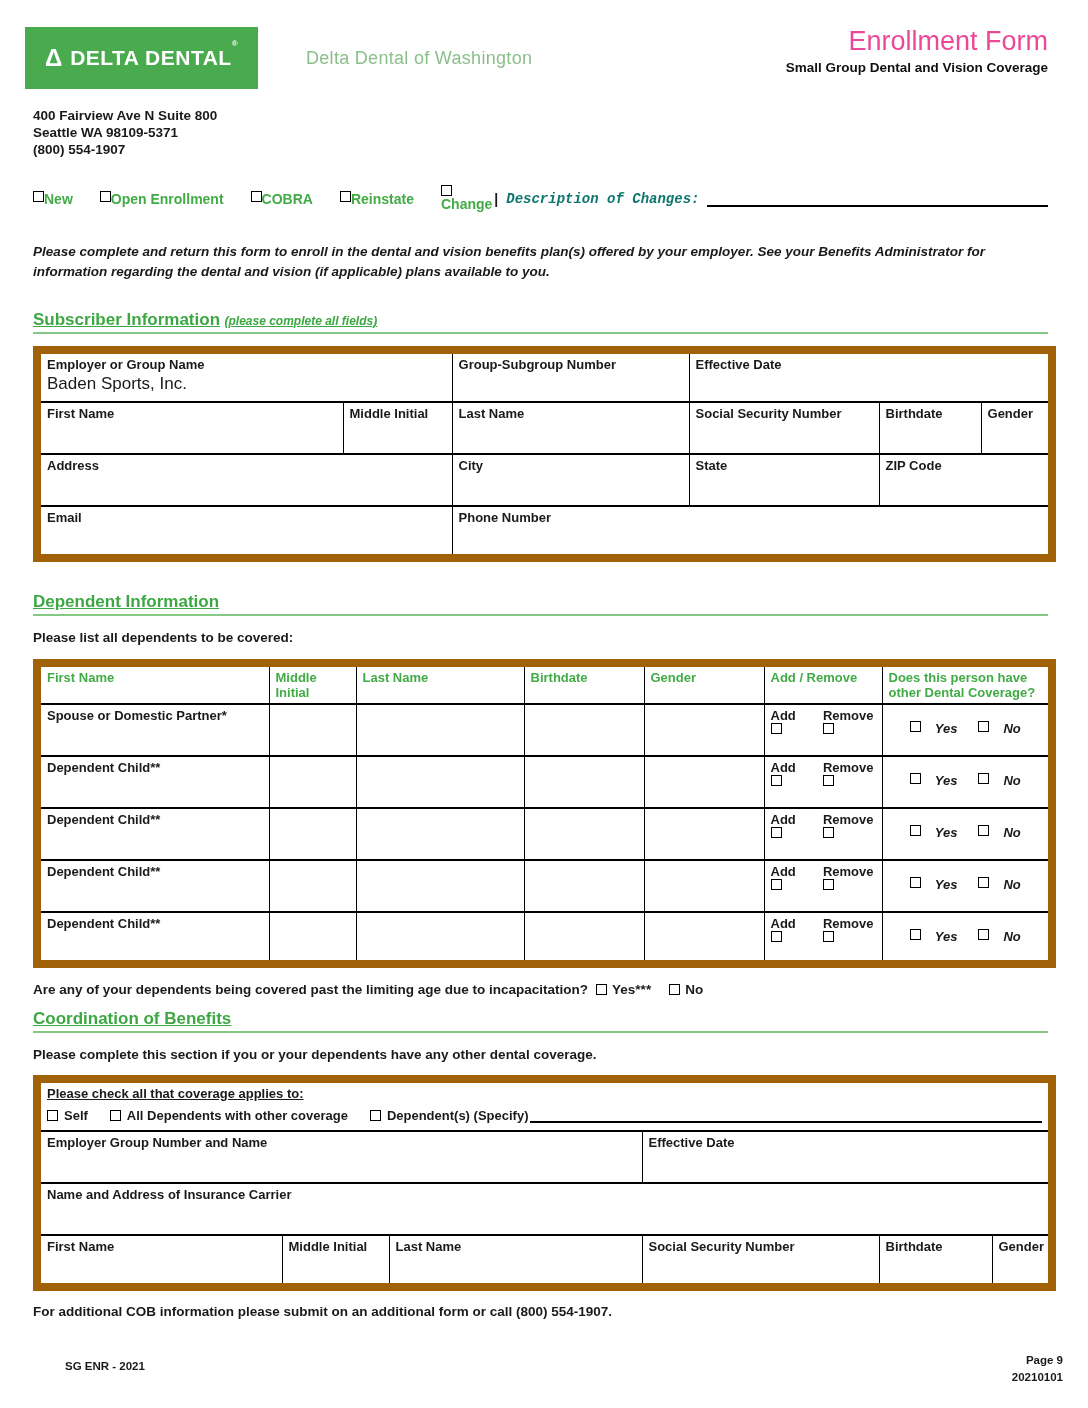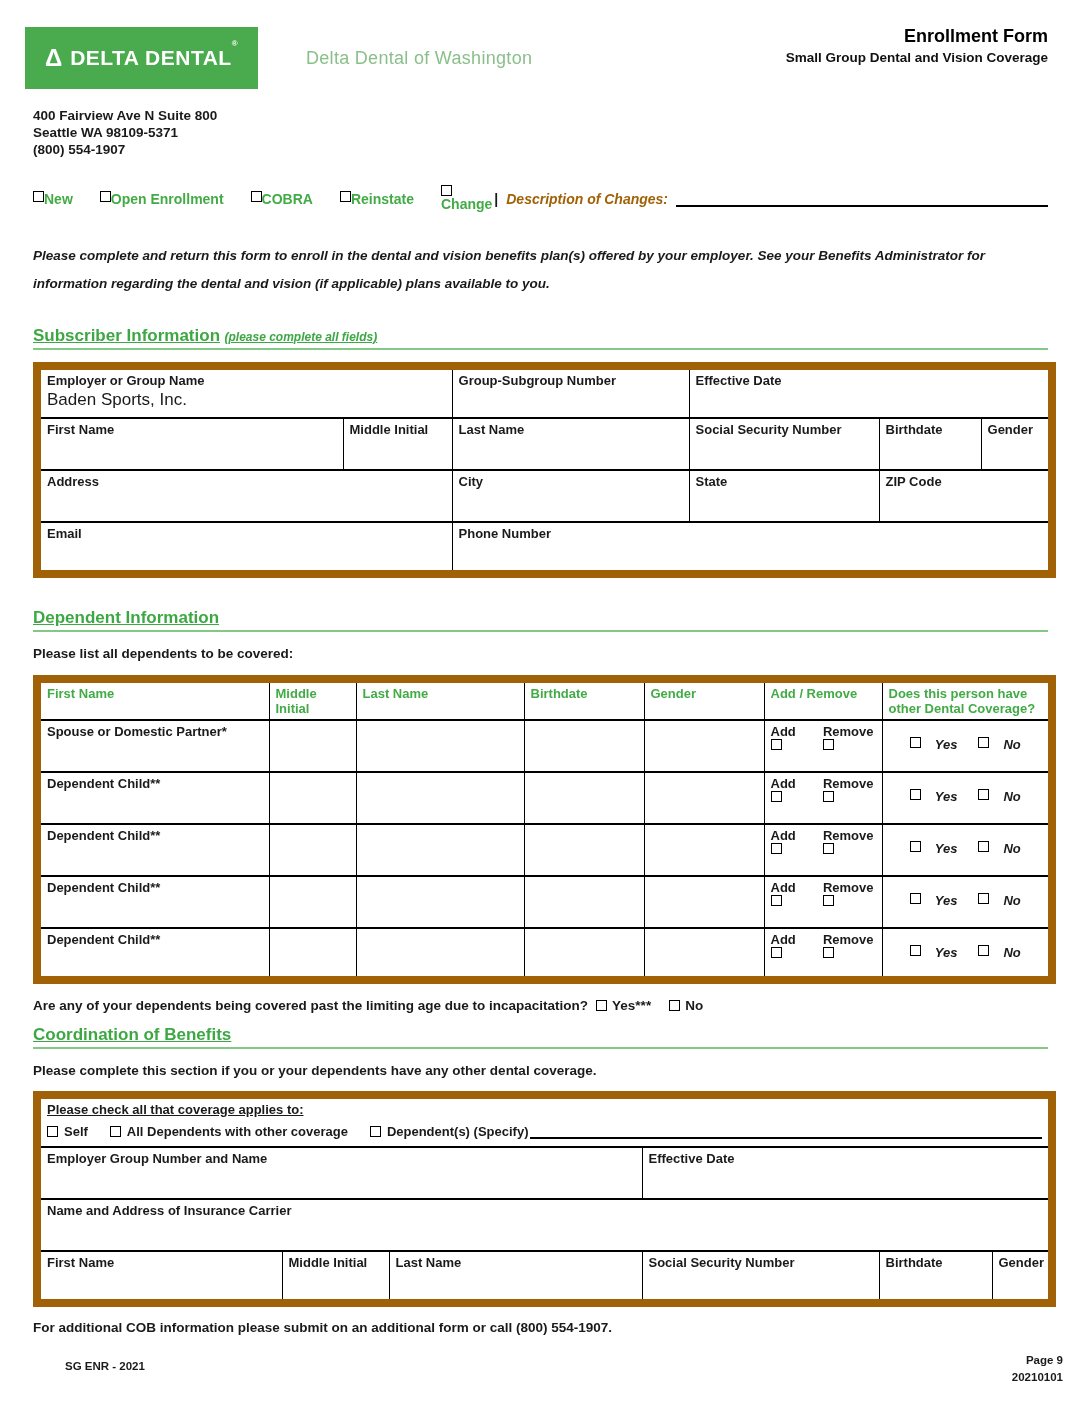--- a/index.html
+++ b/index.html
@@ -9,37 +9,37 @@
 
   
   .hdr { display:flex; align-items:flex-start; }
   .logo-box { margin-left:-8px; width:233px; height:62px; background:#4aab4e; color:#fff;
               display:flex; align-items:center; justify-content:center; gap:8px; }
   .logo-delta { font-size:24px; font-weight:bold; line-height:1; }
   .logo-text { font-size:21px; font-weight:bold; letter-spacing:.5px; }
   .logo-reg { font-size:8px; vertical-align:top; position:relative; top:-7px; }
   .org-name { margin-left:48px; align-self:center; color:#8abf8a; font-size:18px; letter-spacing:.3px; }
   .title-blk { margin-left:auto; text-align:right; }
-  .form-title { color:#000000; font-size:18px; font-weight:bold; line-height:1.1; }
+  .form-title { color:#ec4899; font-size:27px; font-weight:normal; line-height:1.1; }
   .form-subtitle { color:#111; font-size:13.5px; font-weight:bold; margin-top:3px; }
 
   .addr { margin-top:18px; font-size:13.5px; font-weight:bold; line-height:17px; }
 
   
   .opts { margin-top:27px; display:flex; align-items:center; font-size:14px; }
   .opt { display:flex; align-items:flex-start; margin-right:27px; }
   .opt .lbl-g { color:#42ab46; font-weight:bold; }
   .cb { display:inline-block; width:11px; height:11px; border:1.6px solid #000; background:#fff; flex:0 0 auto; }
   .desc-wrap { display:flex; align-items:flex-end; flex:1; }
   .pipe { font-weight:bold; margin:0 8px 0 2px; }
-  .desc-lbl { color:#a16207; font-weight:bold; font-style:italic; white-space:nowrap; }
+  .desc-lbl { color:#0f766e; font-weight:bold; font-style:italic; white-space:nowrap;font-family:Liberation Mono, monospace; }
   .blank { flex:1; border-bottom:2px solid #000; height:14px; margin-left:8px; }
 
   .intro { margin-top:30px; font-size:13.5px; font-weight:bold; font-style:italic;
-           line-height:28px; max-width:960px; }
+           line-height:20px; max-width:960px; }
 
   
   .sec-h { margin-top:28px; border-bottom:2.5px solid #85c785; padding-bottom:2px; }
   .sec-h .h-txt { color:#3da843; font-size:17px; font-weight:bold; text-decoration:underline; }
   .sec-h .h-note { color:#3da843; font-size:12px; font-weight:bold; font-style:italic; text-decoration:underline; }
 
   .plain { font-size:13.5px; font-weight:bold; margin-top:14px; }
 
   
   table { border-collapse:collapse; width:1015px; table-layout:fixed; margin-top:12px; }

